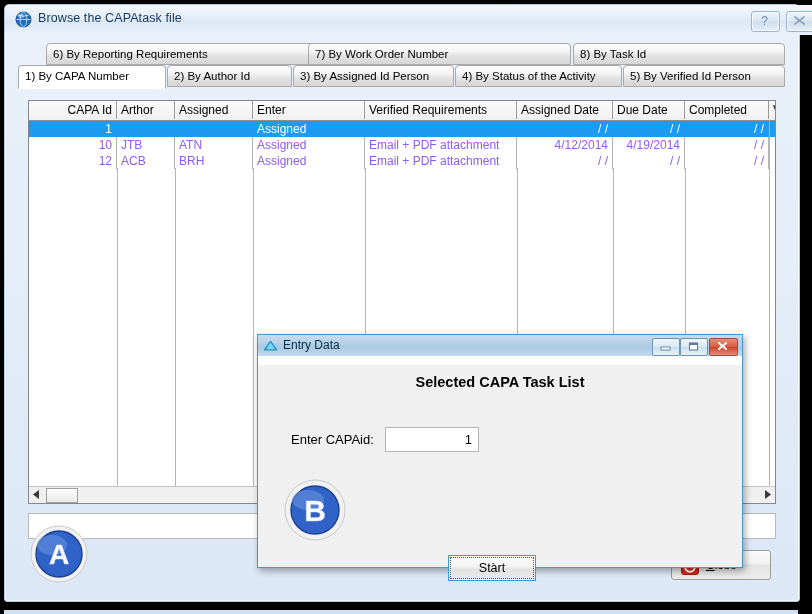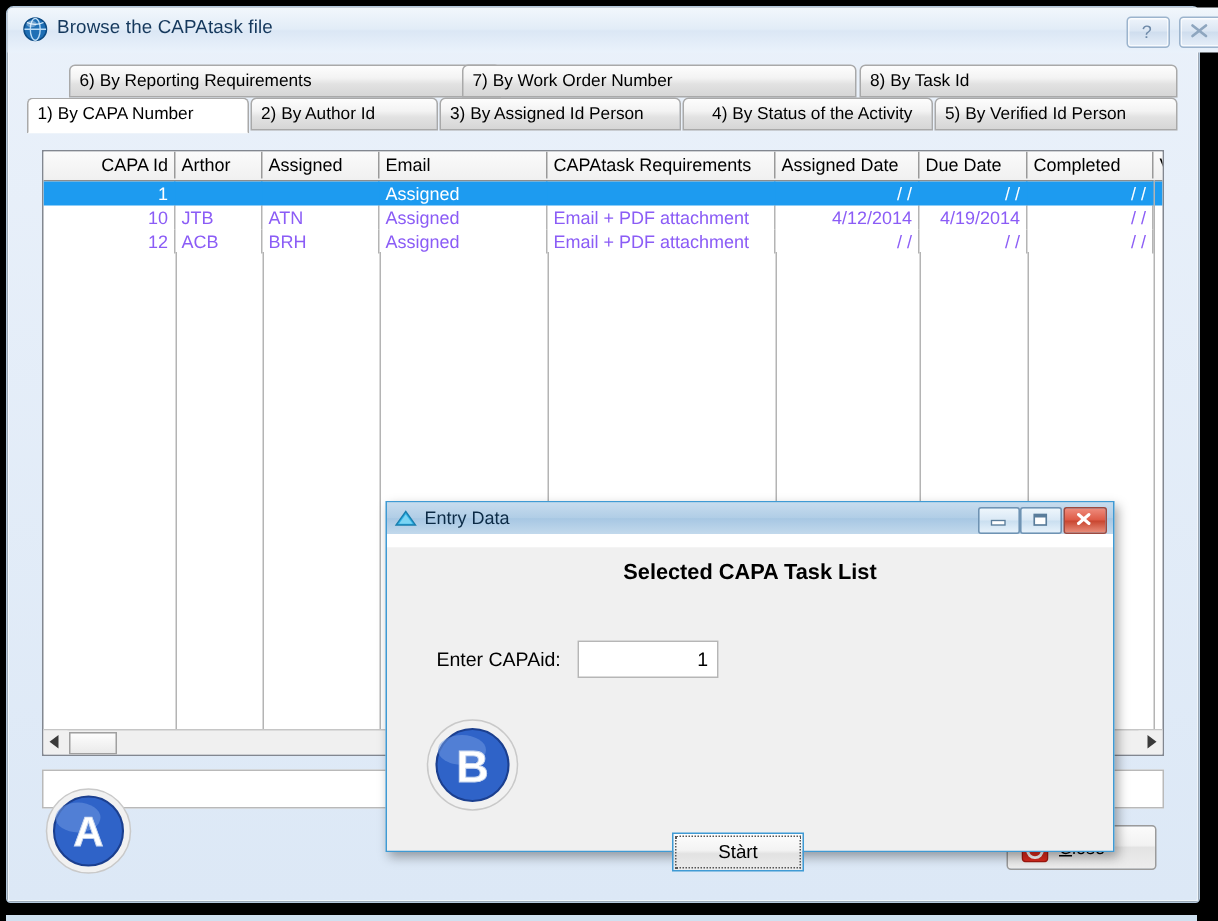--- a/index.html
+++ b/index.html
@@ -318,45 +318,45 @@
     <div class="tabrow" style="left:0; top:60px; width:794px; height:24px;">
       <div class="tab active" style="left:13px; width:148px;">
         <span>1) By CAPA Number</span>
       </div>
       <div class="tab" style="left:162px; width:125px;">
         <span>2) By Author Id</span>
       </div>
       <div class="tab" style="left:288px; width:161px;">
         <span>3) By Assigned Id Person</span>
       </div>
-      <div class="tab" style="left:450px; width:167px;text-align:center;">
+      <div class="tab" style="left:450px; width:167px;">
         <span>4) By Status of the Activity</span>
       </div>
       <div class="tab" style="left:618px; width:162px;">
         <span>5) By Verified Id Person</span>
       </div>
     </div>
 
     <div class="gridbox">
 
       <div class="grid-head">
         <div class="gh" style="left:0px; width:88px; text-align:right;">
           <span>CAPA Id</span>
         </div>
         <div class="gh" style="left:88px; width:58px;">
           <span>Arthor</span>
         </div>
         <div class="gh" style="left:146px; width:78px;">
           <span>Assigned</span>
         </div>
         <div class="gh" style="left:224px; width:112px;">
-          <span>Email</span>
+          <span>Enter</span>
         </div>
         <div class="gh" style="left:336px; width:152px;">
-          <span>CAPAtask Requirements</span>
+          <span>Verified Requirements</span>
         </div>
         <div class="gh" style="left:488px; width:96px;">
           <span>Assigned Date</span>
         </div>
         <div class="gh" style="left:584px; width:72px;">
           <span>Due Date</span>
         </div>
         <div class="gh" style="left:656px; width:84px;">
           <span>Completed</span>
         </div>

